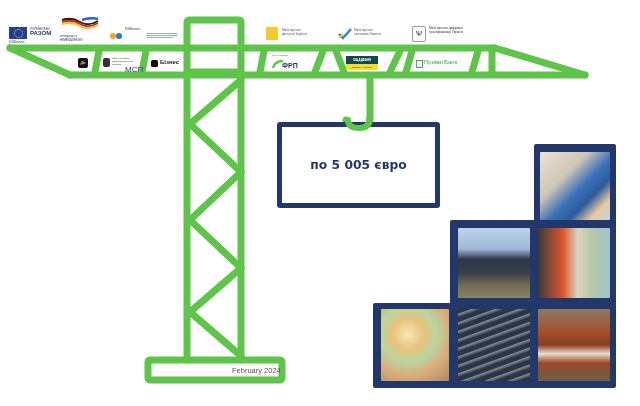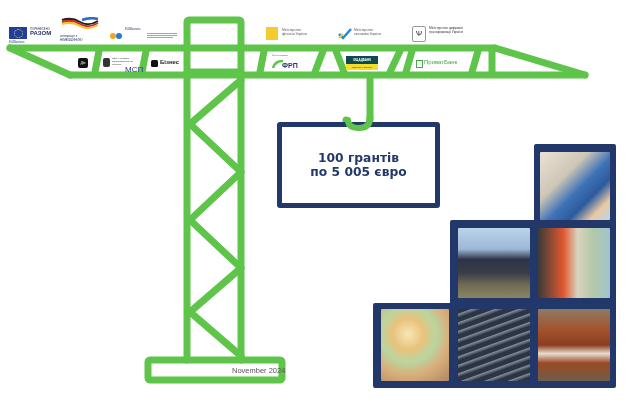--- a/index.html
+++ b/index.html
@@ -126,29 +126,28 @@
   <div style="height:8px;background:#0e4a4f;color:#fff;font-size:3px;font-weight:bold;text-align:center;line-height:8px;">ОЩАДБАНК</div>
   <div style="height:6px;background:#f3de2e;color:#333;font-size:2px;text-align:center;line-height:6px;">ПІДТРИМКА БІЗНЕСУ</div>
 </div>
 
 <div class="abs" style="left:416px;top:59px;width:48px;height:10px;">
   <div style="position:absolute;left:0;top:1px;width:5px;height:6px;border:1px solid #4aa84a;"></div>
   <div style="position:absolute;left:8px;top:0;font-size:6px;color:#4aa84a;">ПриватБанк</div>
 </div>
 
 <div class="headline-box">
-  <div class="headline-line">100 грантів</div>
   <div class="headline-line">по 5 005 євро</div>
 </div>
 
 <svg class="abs" width="40" height="20" viewBox="0 0 40 20" style="left:340px;top:112px;">
   <path d="M30,0 L30,6 Q30,16 19,16 Q8,16 8,8" stroke="#5ec44a" stroke-width="6" fill="none" stroke-linecap="round"></path>
 </svg>
 
-<div class="date-label">November 2024</div>
+<div class="date-label">February 2024</div>
 
 <svg class="abs" width="640" height="406" viewBox="0 0 640 406" style="left:0;top:0;">
   <path d="M536,146 L614,146 L614,386 L375,386 L375,305 L452,305 L452,222 L536,222 Z" fill="#23386a" stroke="#23386a" stroke-width="4" stroke-linejoin="round"></path>
 </svg>
 
 <div class="photo" style="left:540px;top:152px;width:70px;height:68px;background:linear-gradient(135deg,#e9e2d4 0%,#cfc6b5 35%,#3f73b8 55%,#2d5a9e 70%,#e8c9a2 85%,#bcd6ea 100%);"></div>
 <div class="photo" style="left:458px;top:228px;width:72px;height:70px;background:linear-gradient(180deg,#bcd3ea 0%,#9db8d6 30%,#2e3448 45%,#3a3e4a 65%,#6d6a52 80%,#8b8467 100%);"></div>
 <div class="photo" style="left:538px;top:228px;width:72px;height:70px;background:linear-gradient(90deg,#3a3a3a 0%,#e0572e 35%,#d8d4c0 55%,#b5c9a8 75%,#9ec4cc 100%);"></div>
 <div class="photo" style="left:381px;top:309px;width:68px;height:72px;background:radial-gradient(circle at 40% 35%,#f6e7b5 0%,#e9c27c 25%,#b9d6a0 45%,#d9b07c 65%,#b08761 100%);"></div>
 <div class="photo" style="left:458px;top:309px;width:72px;height:72px;background:repeating-linear-gradient(160deg,#2d3442 0px,#2d3442 4px,#7f8c9c 5px,#3a4252 8px);"></div>

